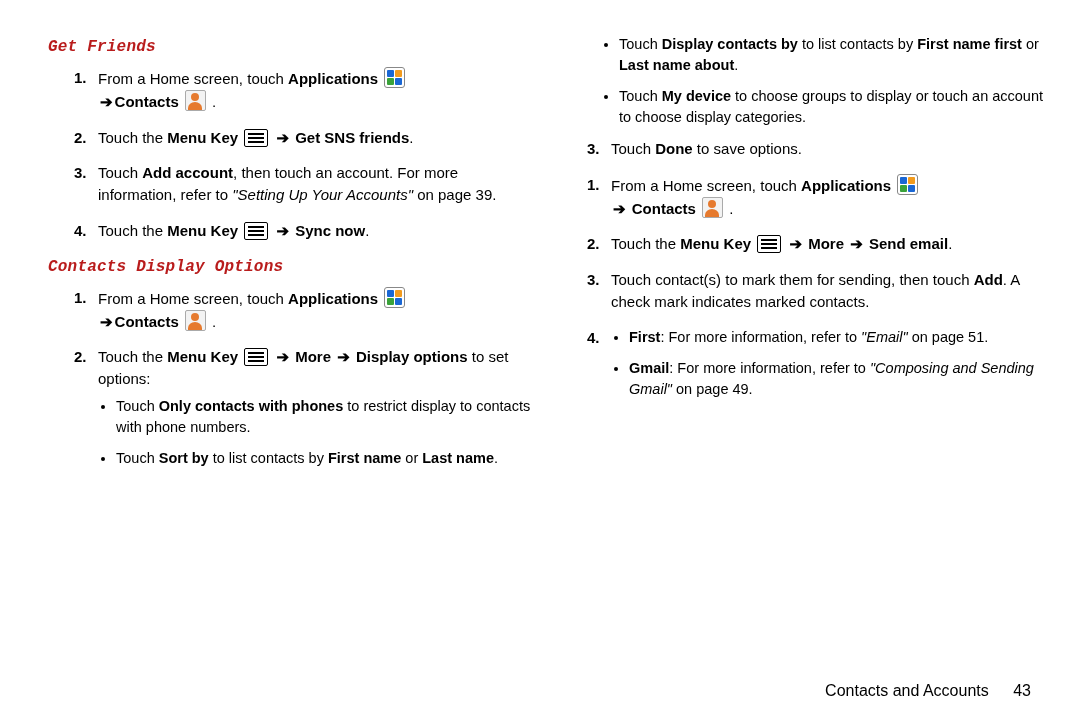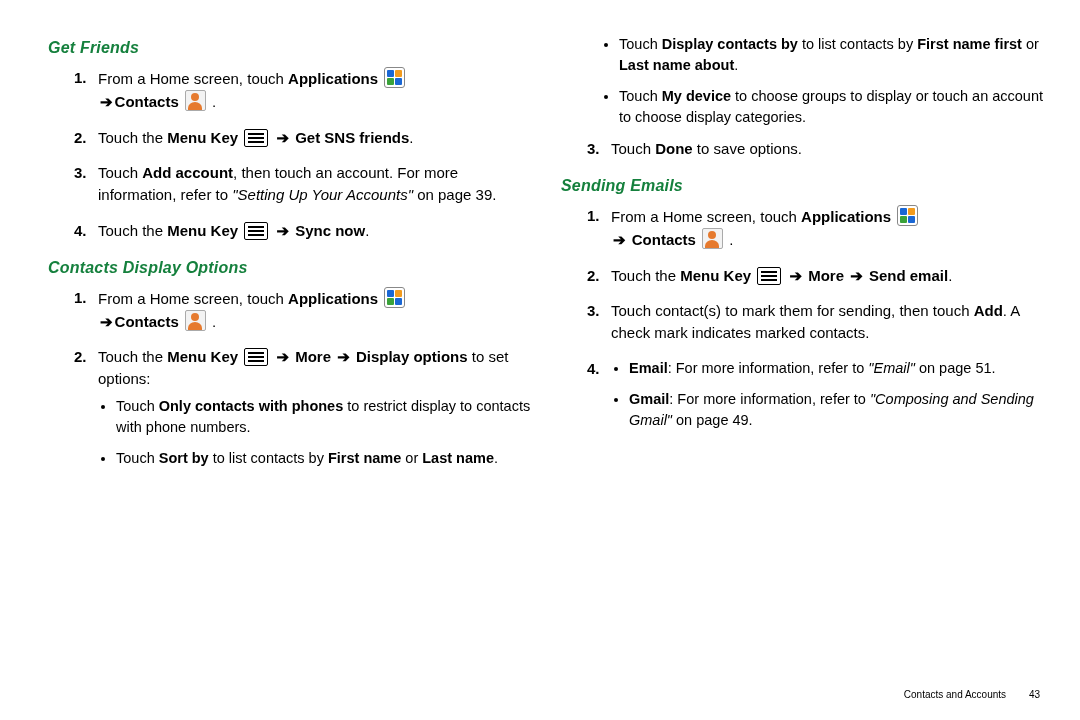--- a/index.html
+++ b/index.html
@@ -18,24 +18,24 @@
   .page {
     display: flex;
     padding: 30px 36px 40px 48px;
     gap: 30px;
   }
   .col {
     flex: 1;
     min-width: 0;
   }
   .heading {
-    font-family: Liberation Sans, sans-serif;
+    font-family: Liberation Mono, monospace;
     font-weight: 700;
     font-style: italic;
-    color: #15803d;
+    color: #b91c1c;
     font-size: 16px;
     margin: 6px 0 8px 0;
     letter-spacing: 0.2px;
   }
   p { margin: 6px 0; }
   ol.numlist {
     list-style: none;
     padding: 0;
     margin: 4px 0 4px 26px;
   }
@@ -129,22 +129,22 @@
     content: '';
     position: absolute;
     left: 2px; bottom: -4px;
     width: 14px; height: 12px;
     background: #e67a2e;
     border-radius: 50% 50% 0 0;
   }
   .footer {
     position: absolute;
     bottom: 18px;
-    right: 40px;
-    font-size: 10px;
+    right: 49px;
+    font-size: 16px;
   }
   .footer .pg { margin-left: 20px; }
 </style>
 </head>
 <body>
 
 <div class="page">
 
   <div class="col">
     <div class="heading">Get Friends</div>
@@ -203,41 +203,40 @@
       <li>
         <span>Touch </span><span class="b">My device</span><span> to choose groups to display or touch an account to choose display categories.</span>
       </li>
     </ul>
     <ol class="numlist" start="3">
       <li><span class="num">3.</span>
         <span>Touch </span><span class="b">Done</span><span> to save options.</span>
       </li>
     </ol>
 
-    <div class="heading">Sending Emails</div>
 
     <ol class="numlist">
       <li><span class="num">1.</span>
         <span>From a Home screen, touch </span><span class="b">Applications</span>
         <span class="icon apps-icon"></span><br>
         <span class="b arrow">➔</span><span class="b"> Contacts</span>
         <span class="icon contact-icon"></span> .
       </li>
       <li><span class="num">2.</span>
         <span>Touch the </span><span class="b">Menu Key</span>
         <span class="icon menu-icon"></span>
         <span class="b arrow">➔</span><span class="b"> More </span><span class="b arrow">➔</span><span class="b"> Send email</span>.
       </li>
       <li><span class="num">3.</span>
         <span>Touch contact(s) to mark them for sending, then touch </span><span class="b">Add</span><span>. A check mark indicates marked contacts.</span>
       </li>
       <li><span class="num">4.</span>
         <ul class="sub">
           <li>
-            <span class="b">Email</span><span>: For more information, refer to </span><span class="i">"Email"</span><span>  on page 51.</span>
+            <span class="b">First</span><span>: For more information, refer to </span><span class="i">"Email"</span><span>  on page 51.</span>
           </li>
           <li>
             <span class="b">Gmail</span><span>: For more information, refer to </span><span class="i">"Composing and Sending Gmail"</span><span>  on page 49.</span>
           </li>
         </ul>
       </li>
     </ol>
   </div>
 </div>
 

